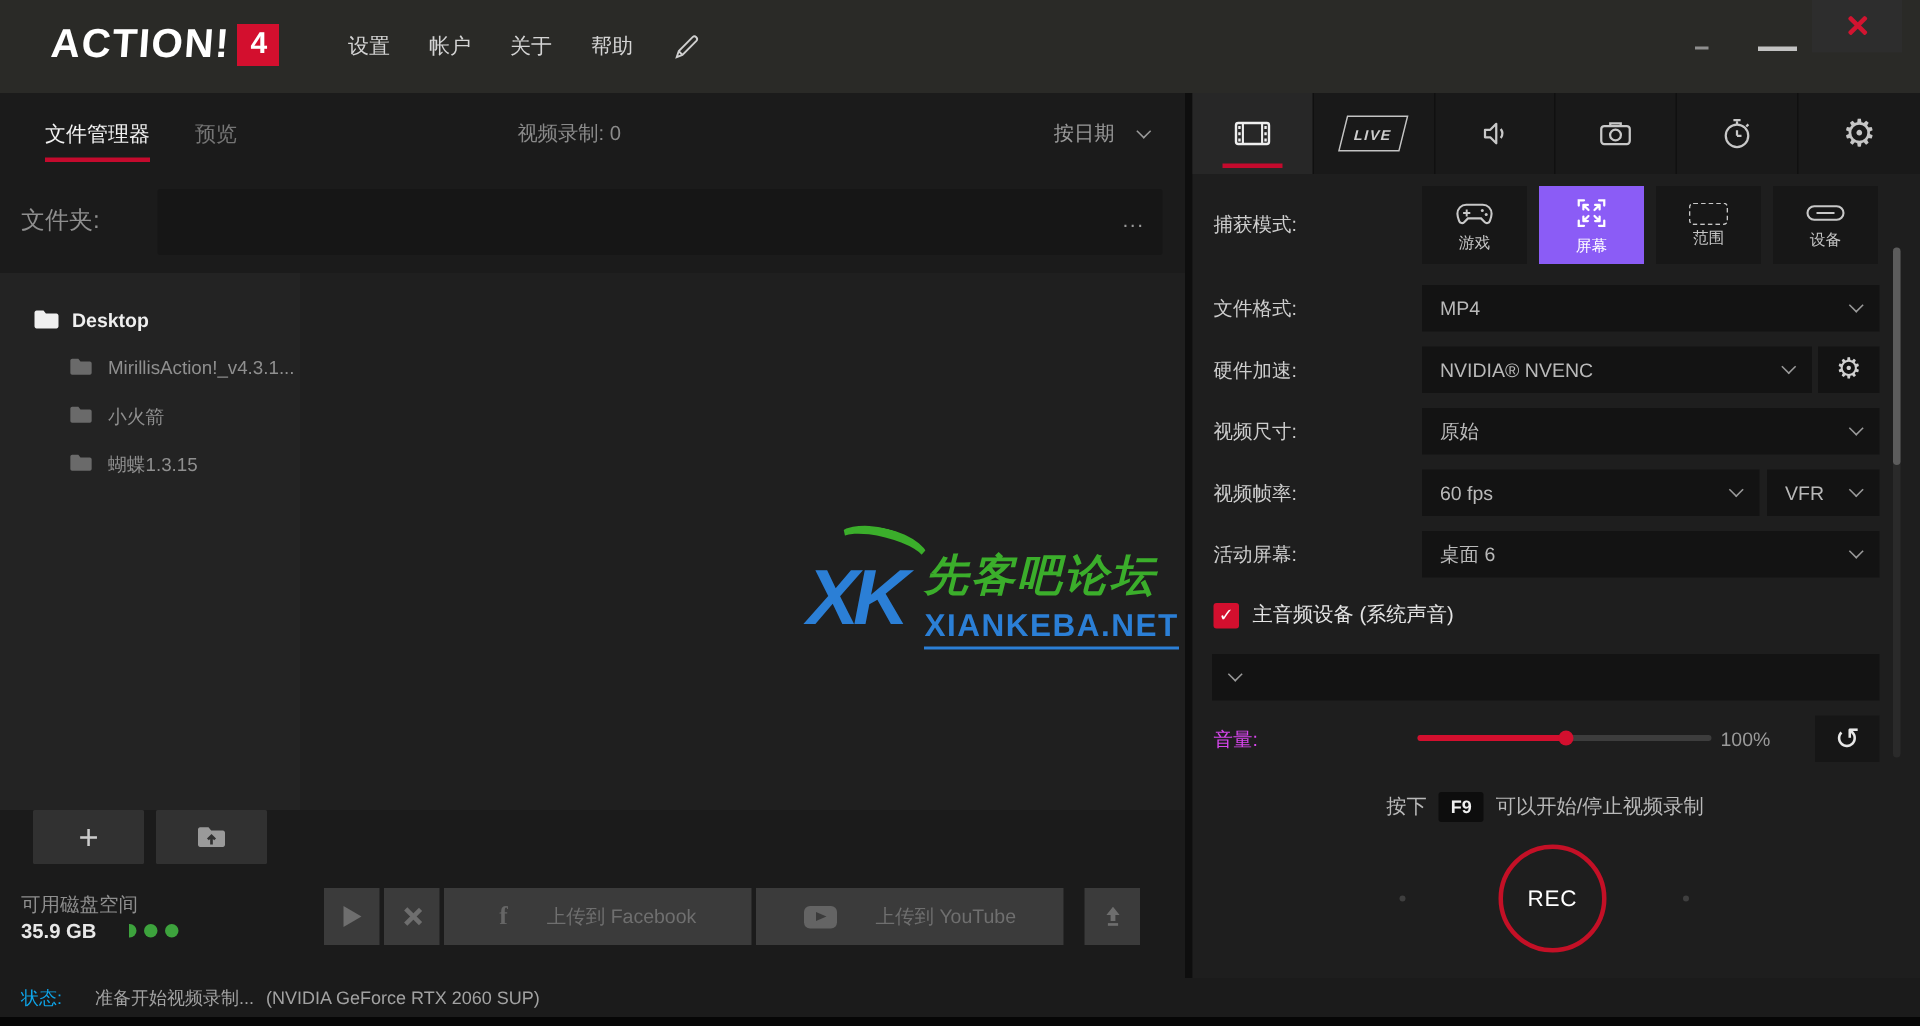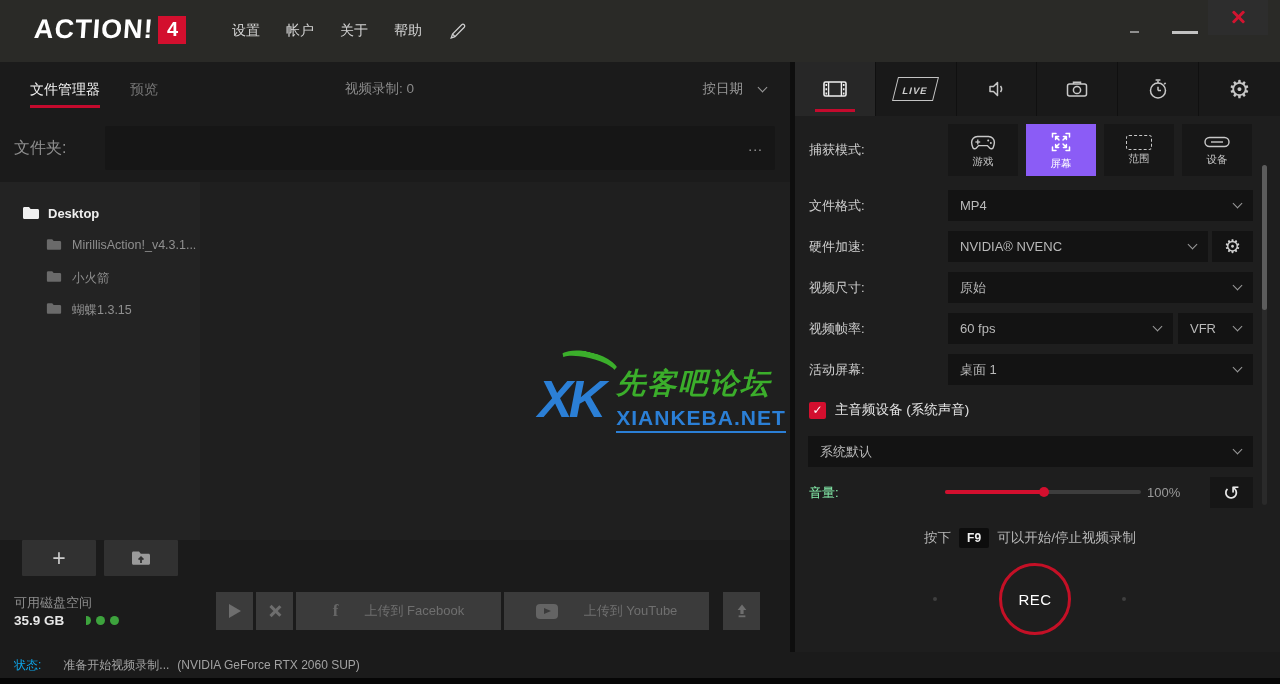--- a/index.html
+++ b/index.html
@@ -97,21 +97,21 @@
   .slabel { position:absolute; left:14px; color:#cdcdcd; font-size:13px; line-height:31px; }
   .dd { position:absolute; top:0; height:31px; background:#131313; display:flex; align-items:center; padding:0 12px; }
   .ddval { flex:1; color:#b9b9b9; font-size:13px; }
   .chev { width:7px; height:7px; border-right:1.8px solid #9a9a9a; border-bottom:1.8px solid #9a9a9a; transform:rotate(45deg); margin-top:-4px; flex:none; }
   .gear-btn { position:absolute; left:417px; top:0; width:41px; height:31px; background:#131313; display:flex; align-items:center; justify-content:center; }
   .gear-btn .gear-glyph { font-size:19px; color:#d0d0d0; }
 
   .cb { position:absolute; left:14px; top:340px; width:17px; height:17px; background:#d30f2e; border-radius:2px; color:#fff; font-size:12px; font-weight:700; text-align:center; line-height:17px; }
   .cb-label { position:absolute; left:40px; top:339px; color:#e4e4e4; font-size:13.5px; }
 
-  .vol-label { position:absolute; left:14px; top:415px; line-height:31px; color:#86efac; font-size:13px; }
+  .vol-label { position:absolute; left:14px; top:415px; line-height:31px; color:#d946ef; font-size:13px; }
   .vol-track { position:absolute; left:150px; top:428px; width:196px; height:4px; background:#3d3d3d; border-radius:2px; }
   .vol-fill { position:absolute; left:0; top:0; width:50%; height:4px; background:#d30f2e; border-radius:2px; }
   .vol-thumb { position:absolute; left:94px; top:-3px; width:10px; height:10px; border-radius:50%; background:#d30f2e; }
   .vol-val { position:absolute; left:352px; top:415px; line-height:31px; color:#9a9a9a; font-size:13px; }
   .reset-btn { position:absolute; left:415px; top:415px; width:43px; height:31px; background:#161616; display:flex; align-items:center; justify-content:center; color:#e8e8e8; font-size:20px; }
 
   .rp-scroll { position:absolute; left:467px; top:103px; width:5px; height:340px; background:#2a2a2a; border-radius:3px; }
   .rp-thumb { position:absolute; left:0; top:0; width:5px; height:145px; background:#5c5c5c; border-radius:3px; }
 
   .hint { position:absolute; left:0; top:466px; width:470px; text-align:center; color:#b9b9b9; font-size:13.5px; }
@@ -407,30 +407,29 @@
         </div>
         <div class="dd" style="left:383px;width:75px;">
           <span class="ddval">VFR</span>
           <span class="chev"></span>
         </div>
       </div>
 
       <div class="srow" style="top:292px;">
         <span class="slabel">活动屏幕:</span>
         <div class="dd" style="left:153px;width:305px;">
-          <span class="ddval">桌面 1</span>
+          <span class="ddval">桌面 6</span>
           <span class="chev"></span>
         </div>
       </div>
 
       <div class="cb">✓</div>
       <span class="cb-label">主音频设备 (系统声音)</span>
 
       <div class="dd" style="left:13px;top:374px;width:445px;">
-        <span class="ddval">系统默认</span>
         <span class="chev"></span>
       </div>
 
       <span class="vol-label">音量:</span>
       <div class="vol-track">
         <div class="vol-fill"></div>
         <div class="vol-thumb"></div>
       </div>
       <span class="vol-val">100%</span>
       <div class="reset-btn">

